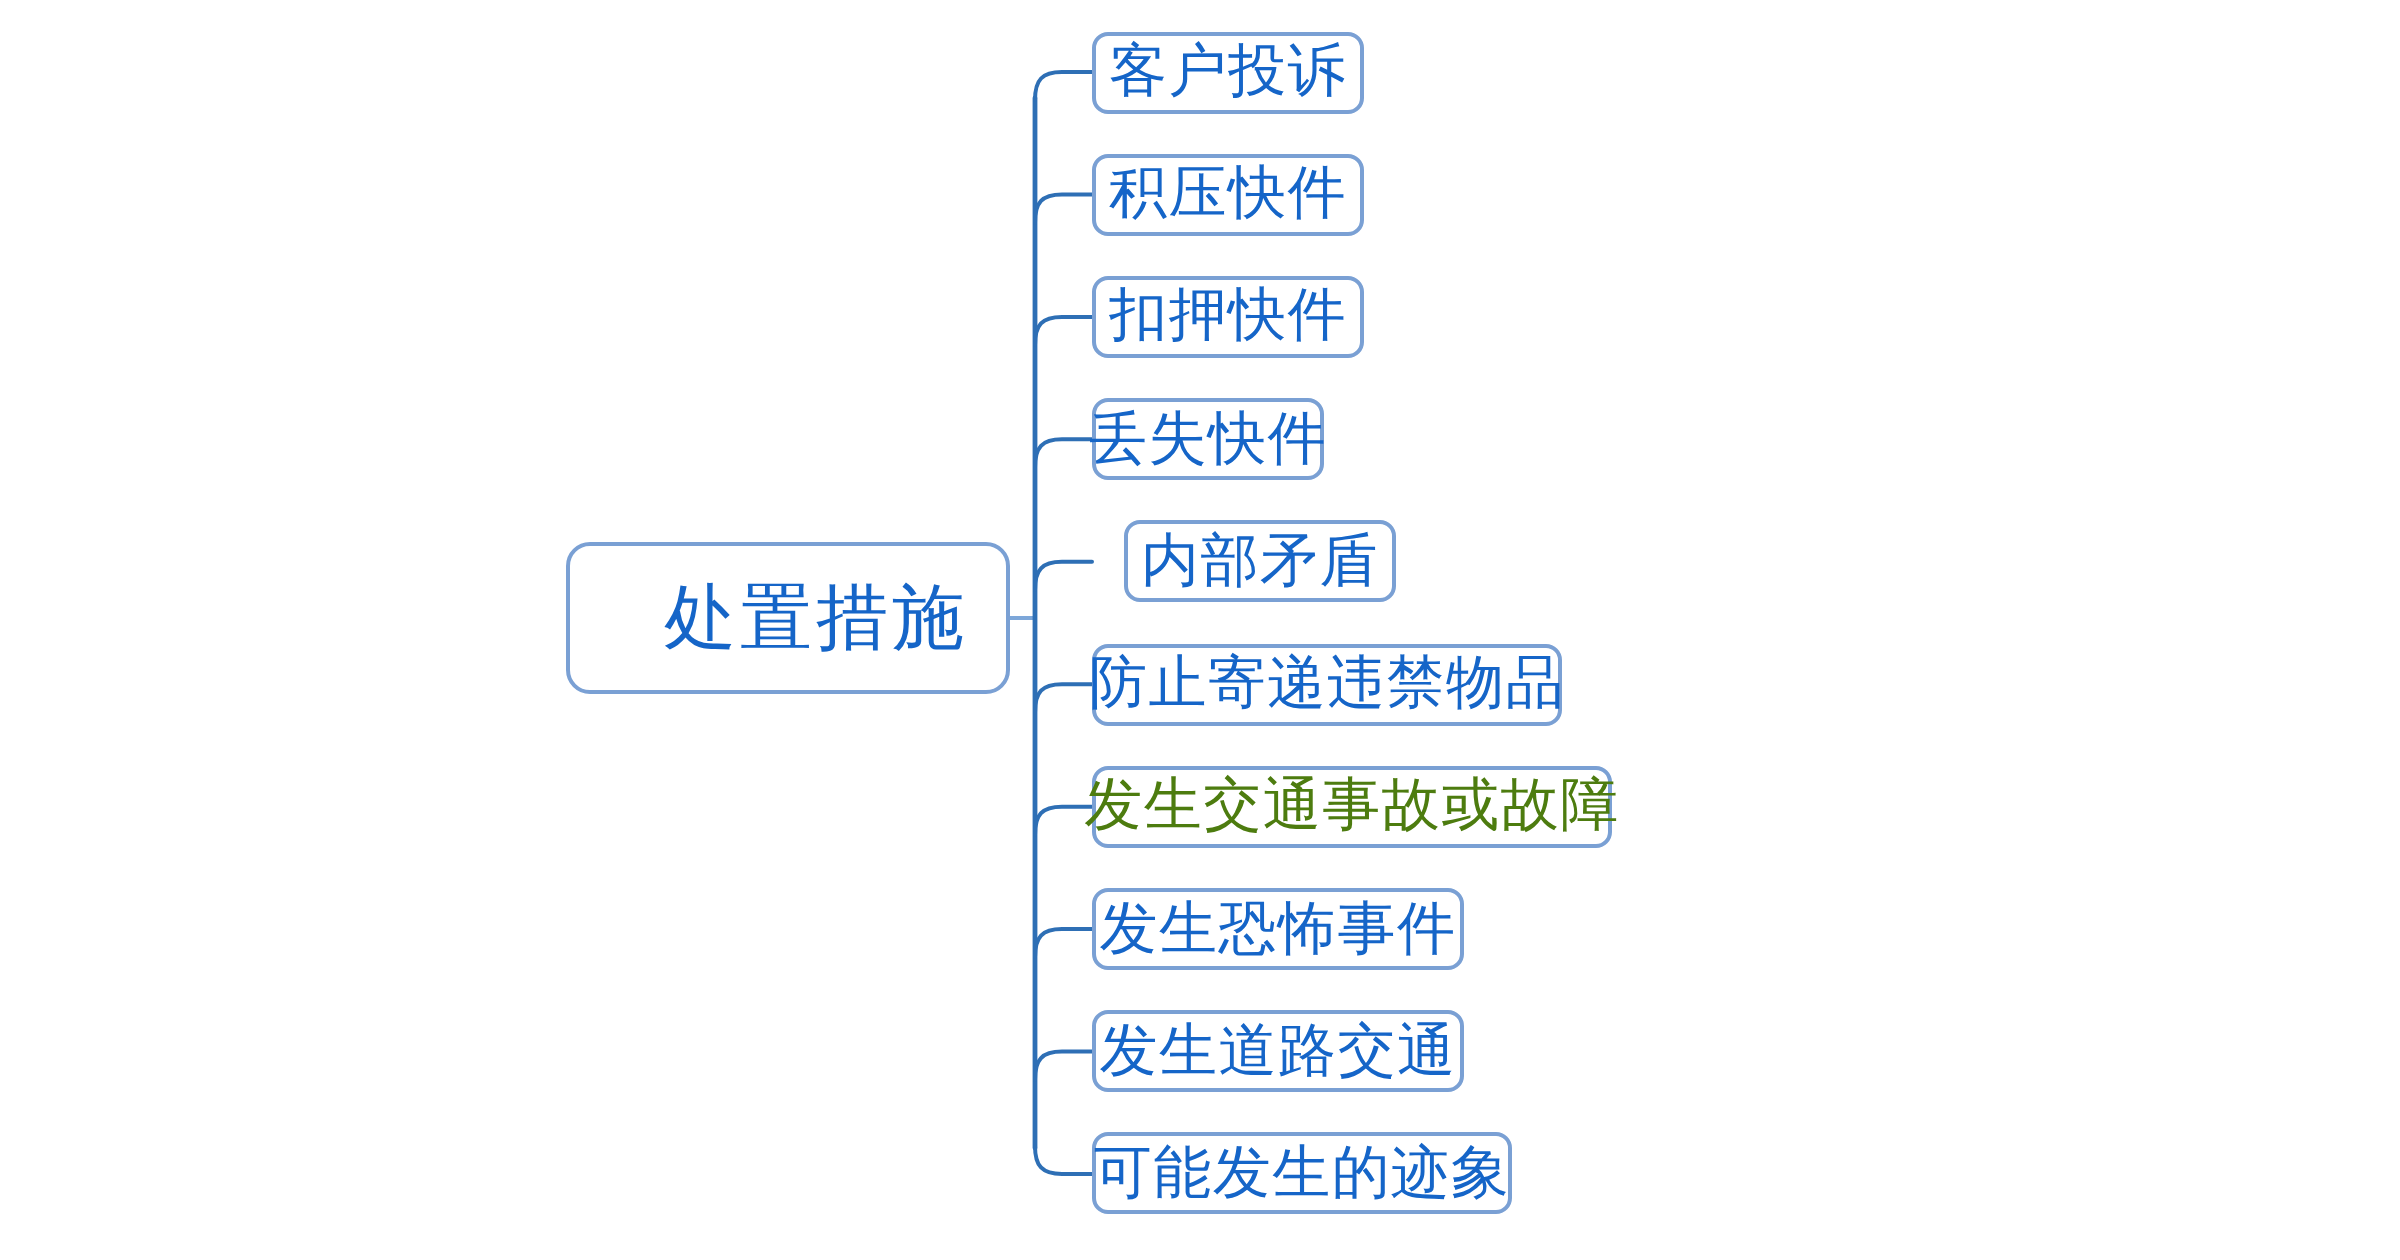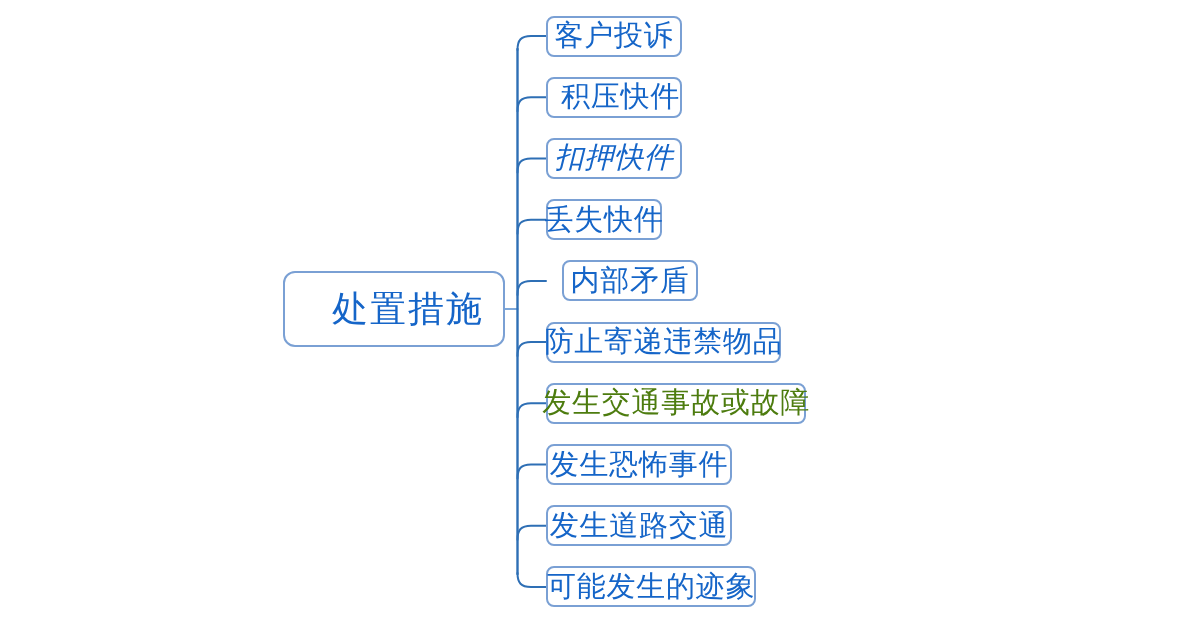--- a/index.html
+++ b/index.html
@@ -71,24 +71,24 @@
     </svg>
 
   <div class="node root-node" style="border-color: rgb(122, 160, 212); color: rgb(21, 101, 200); padding-left: 28px;">
     <span>处置措施</span>
   </div>
 
   <div id="children-layer">
       <div class="node child-node" style="left: 546px; top: 15.5px; width: 136px; border-color: rgb(122, 160, 212); color: rgb(21, 101, 200);">
         <span>客户投诉</span>
       </div>
-      <div class="node child-node" style="left: 546px; top: 76.72px; width: 136px; border-color: rgb(122, 160, 212); color: rgb(21, 101, 200); justify-content: flex-end;">
+      <div class="node child-node" style="left: 546px; top: 76.72px; width: 136px; border-color: rgb(122, 160, 212); color: rgb(21, 101, 200);">
         <span>积压快件</span>
       </div>
-      <div class="node child-node" style="left: 546px; top: 137.94px; width: 136px; border-color: rgb(122, 160, 212); color: rgb(21, 101, 200); font-style: italic;">
+      <div class="node child-node" style="left: 546px; top: 137.94px; width: 136px; border-color: rgb(122, 160, 212); color: rgb(21, 101, 200);">
         <span>扣押快件</span>
       </div>
       <div class="node child-node" style="left: 546px; top: 199.16px; width: 116px; border-color: rgb(122, 160, 212); color: rgb(21, 101, 200);">
         <span>丢失快件</span>
       </div>
       <div class="node child-node" style="left: 546px; top: 260.38px; width: 136px; border-color: rgb(122, 160, 212); color: rgb(21, 101, 200); margin-left: 16px;">
         <span>内部矛盾</span>
       </div>
       <div class="node child-node" style="left: 546px; top: 321.6px; width: 235px; border-color: rgb(122, 160, 212); color: rgb(21, 101, 200);">
         <span>防止寄递违禁物品</span>

